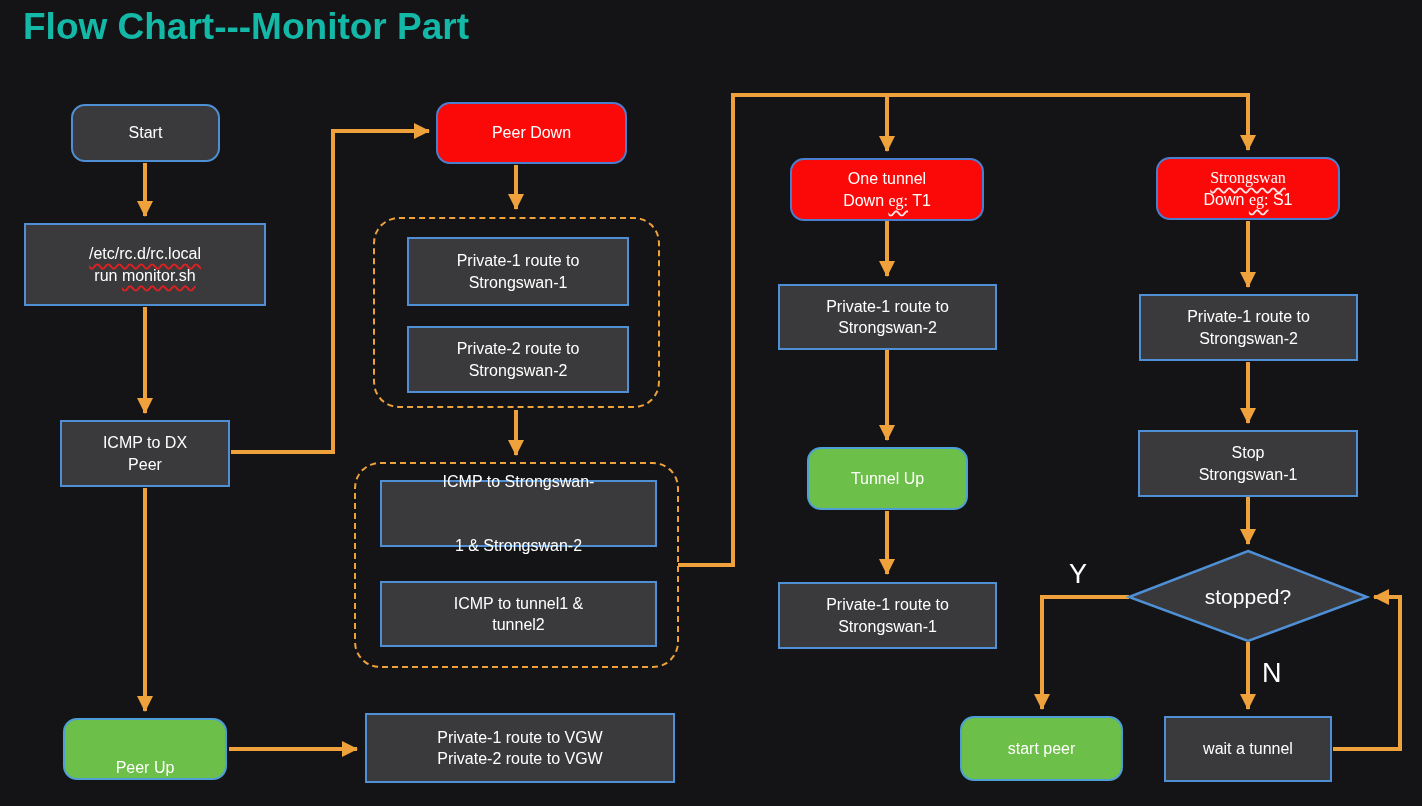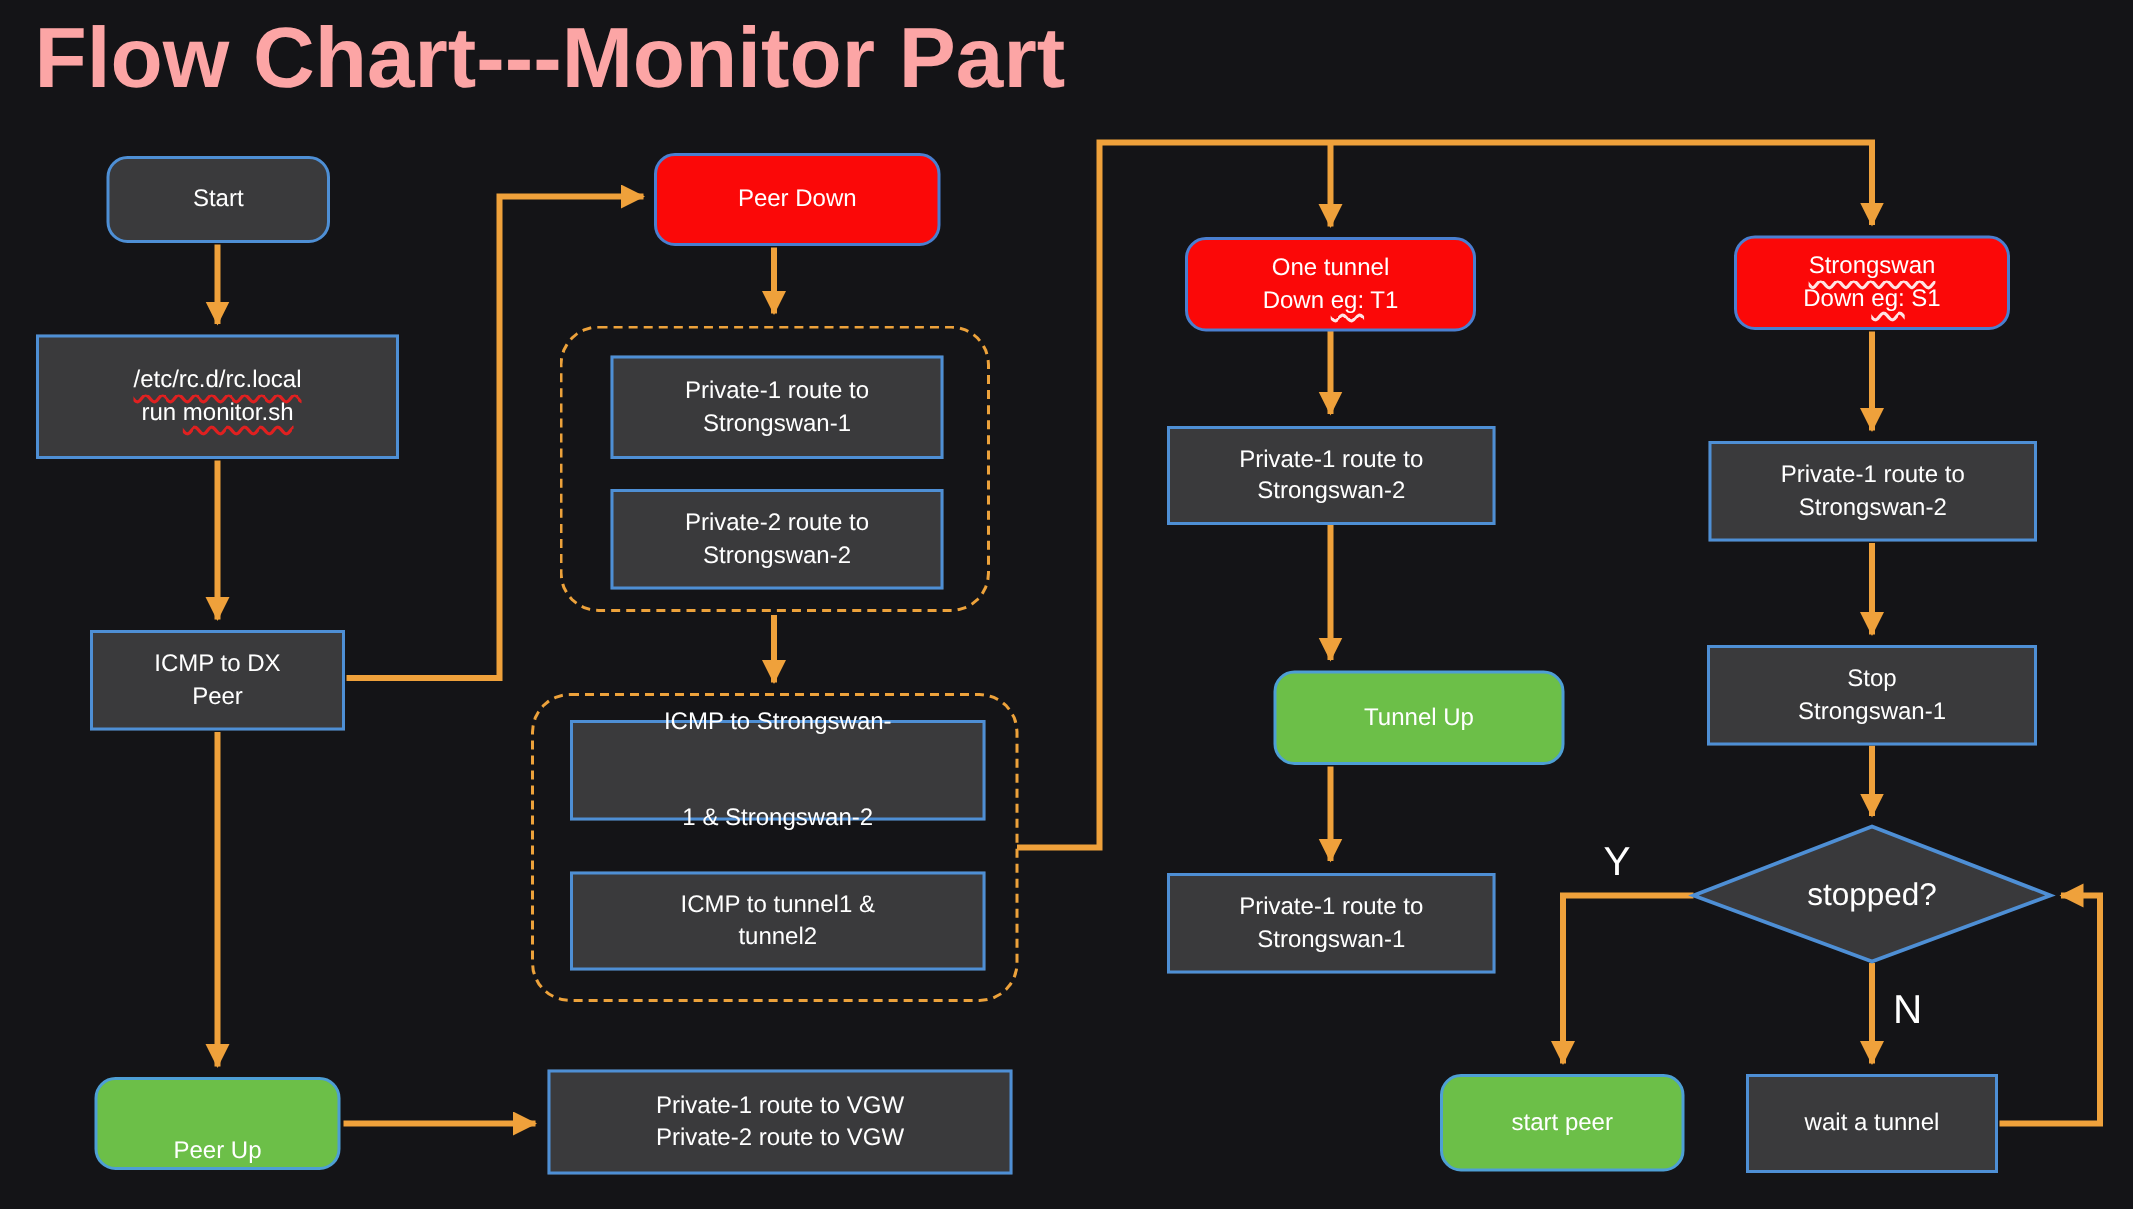--- a/index.html
+++ b/index.html
@@ -6,21 +6,21 @@
   .canvas{
     position:relative;
     width:1422px;height:806px;
     background:#141417;
     font-family:"Liberation Sans", sans-serif;
     overflow:hidden;
     color:#fff;
   }
   .title{
     position:absolute;left:23px;top:6px;
-    font-size:57px;font-weight:700;color:#fca5a5;
+    font-size:37px;font-weight:700;color:#14b8a6;
     letter-spacing:0px;white-space:nowrap;
   }
   svg.wires{position:absolute;left:0;top:0;width:1422px;height:806px;}
   .box{
     position:absolute;box-sizing:border-box;
     background:#3a3a3c;
     border:2px solid #4e8fd5;
     display:flex;flex-direction:column;align-items:center;justify-content:center;
     text-align:center;font-size:16px;line-height:1.32;color:#fff;
   }
@@ -31,21 +31,21 @@
     position:absolute;box-sizing:border-box;
     border:2px dashed #eda23b;border-radius:26px;background:transparent;
   }
   .wavy{
     text-decoration-line:underline;
     text-decoration-style:wavy;
     text-decoration-color:#e02020;
     text-decoration-thickness:1.5px;
     text-underline-offset:4px;
   }
-  .red .wavy{text-decoration-color:#ffe3e3;}
+  .red .wavy{text-decoration-color:#ffe3e3;font-family:Liberation Serif, serif;}
   .edge-label{
     position:absolute;font-size:27px;color:#fff;font-weight:400;
   }
   .diamond-text{
     position:absolute;display:flex;align-items:center;justify-content:center;
     font-size:21px;color:#fff;
   }
 </style>
 </head>
 <body>
@@ -137,21 +137,21 @@
   <div class="box round red" style="left:790px;top:158px;width:194px;height:63px;">
     <div>One tunnel</div>
     <div><span>Down</span> <span class="wavy">eg:</span> <span>T1</span></div>
   </div>
 
   <div class="box" style="left:778px;top:284px;width:219px;height:66px;">
     <div>Private-1 route to</div>
     <div>Strongswan-2</div>
   </div>
 
-  <div class="box round green" style="left:807px;top:447px;width:194px;height:63px;margin-left:42px;">
+  <div class="box round green" style="left:807px;top:447px;width:161px;height:63px;">
     <div>Tunnel Up</div>
   </div>
 
   <div class="box" style="left:778px;top:582px;width:219px;height:67px;">
     <div>Private-1 route to</div>
     <div>Strongswan-1</div>
   </div>
 
   <div class="box round red" style="left:1156px;top:157px;width:184px;height:63px;">
     <div><span class="wavy">Strongswan</span></div>

